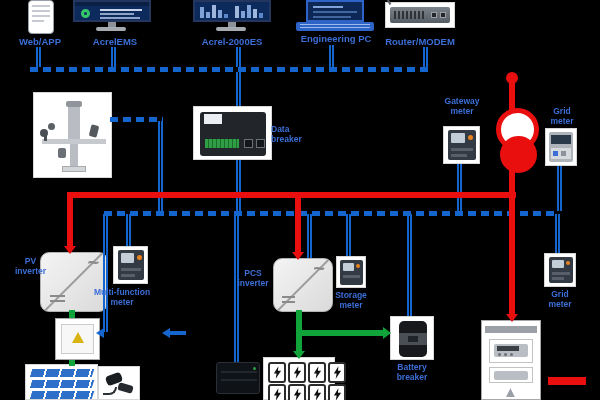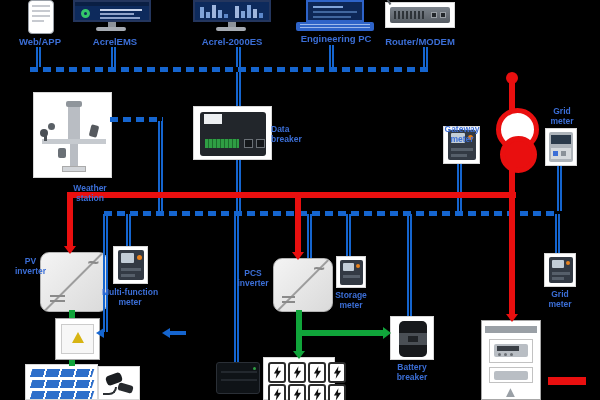--- a/index.html
+++ b/index.html
@@ -113,45 +113,41 @@
     <div class="abs" style="left:34px;top:14px;width:12px;height:34px;background:#b9bdc3;"></div>
     <div class="abs" style="left:8px;top:46px;width:64px;height:5px;background:#c6cacf;"></div>
     <div class="dot" style="left:6px;top:36px;width:8px;height:8px;background:#4a4f55;"></div>
     <div class="dot" style="left:14px;top:30px;width:7px;height:7px;background:#5a6066;"></div>
     <div class="abs" style="left:10px;top:42px;width:3px;height:6px;background:#4a4f55;"></div>
     <div class="abs" style="left:56px;top:32px;width:8px;height:12px;background:#55595e;border-radius:2px;transform:rotate(14deg);"></div>
     <div class="abs" style="left:24px;top:55px;width:8px;height:10px;background:#6a7076;border-radius:2px;"></div>
     <div class="abs" style="left:36px;top:51px;width:8px;height:22px;background:#b9bdc3;"></div>
     <div class="abs" style="left:28px;top:73px;width:24px;height:6px;background:#d2d5d9;border:1px solid #aaa;"></div>
   </div>
-  <div class="lbl" style="left:58px;top:183px;width:64px;">
-    <div>Weather</div>
-      <div>station</div>
-  </div>
   <div class="dash-h" style="left:110px;top:117px;width:53px;"></div>
   <div class="solid-v" style="left:158px;top:121px;height:92px;"></div>
 
   <div class="solid-v" style="left:236px;top:47px;height:20px;"></div>
   <div class="solid-v" style="left:236px;top:72px;height:34px;"></div>
   <div class="frame" style="left:193px;top:106px;width:79px;height:54px;">
     <div class="abs" style="left:6px;top:5px;width:66px;height:44px;background:#22262b;border-radius:3px;">
       <div class="abs" style="left:4px;top:2px;width:18px;height:10px;background:#eceff1;"></div>
       <div class="abs" style="left:5px;top:27px;width:34px;height:9px;background:#2f9e44;
                   background-image:repeating-linear-gradient(90deg,transparent 0 3px,#1c6b2c 3px 4px);"></div>
       <div class="abs" style="left:44px;top:27px;width:9px;height:9px;background:#14171a;border:1px solid #6a7076;"></div>
       <div class="abs" style="left:56px;top:27px;width:9px;height:9px;background:#14171a;border:1px solid #6a7076;"></div>
     </div>
   </div>
   <div class="lbl" style="left:271px;top:124px;width:44px;text-align:left;">
     <div>Data</div>
       <div>breaker</div>
   </div>
   <div class="solid-v" style="left:236px;top:160px;height:51px;"></div>
 
-  <div class="lbl" style="left:433px;top:96px;width:58px;margin-top:28px;">
+  <div class="lbl" style="left:433px;top:96px;width:58px;">
     <div>Gateway</div>
       <div>meter</div>
   </div>
   <div class="frame" style="left:443px;top:126px;width:37px;height:38px;">
     <div class="meter-body" style="left:4px;top:3px;width:28px;height:30px;">
       <div class="meter-scr" style="left:3px;top:3px;width:14px;height:10px;"></div>
       <div class="dot" style="left:20px;top:5px;width:5px;height:5px;background:#e8821e;"></div>
       <div class="abs" style="left:3px;top:18px;width:22px;height:3px;background:#565f6a;"></div>
       <div class="abs" style="left:3px;top:24px;width:16px;height:3px;background:#565f6a;"></div>
     </div>
@@ -198,21 +194,21 @@
 
   <div class="solid-v" style="left:126px;top:214px;height:32px;"></div>
   <div class="frame" style="left:113px;top:246px;width:35px;height:38px;">
     <div class="meter-body" style="left:4px;top:3px;width:26px;height:30px;">
       <div class="meter-scr" style="left:3px;top:3px;width:13px;height:10px;"></div>
       <div class="dot" style="left:19px;top:5px;width:5px;height:5px;background:#e8821e;"></div>
       <div class="abs" style="left:3px;top:18px;width:20px;height:3px;background:#565f6a;"></div>
       <div class="abs" style="left:3px;top:24px;width:14px;height:3px;background:#565f6a;"></div>
     </div>
   </div>
-  <div class="lbl" style="left:100px;top:287px;width:60px;">
+  <div class="lbl" style="left:92px;top:287px;width:60px;">
     <div>Multi-function</div>
       <div>meter</div>
   </div>
 
   <div class="solid-v" style="left:103px;top:214px;height:118px;"></div>
   <div class="tri left-b" style="left:96px;top:328px;"></div>
   <div class="abs" style="left:170px;top:331px;width:16px;height:4px;background:#1565cf;z-index:4;"></div>
   <div class="tri left-b" style="left:162px;top:328px;"></div>
 
   <div class="dc" style="left:69px;top:310px;width:6px;height:8px;"></div>

